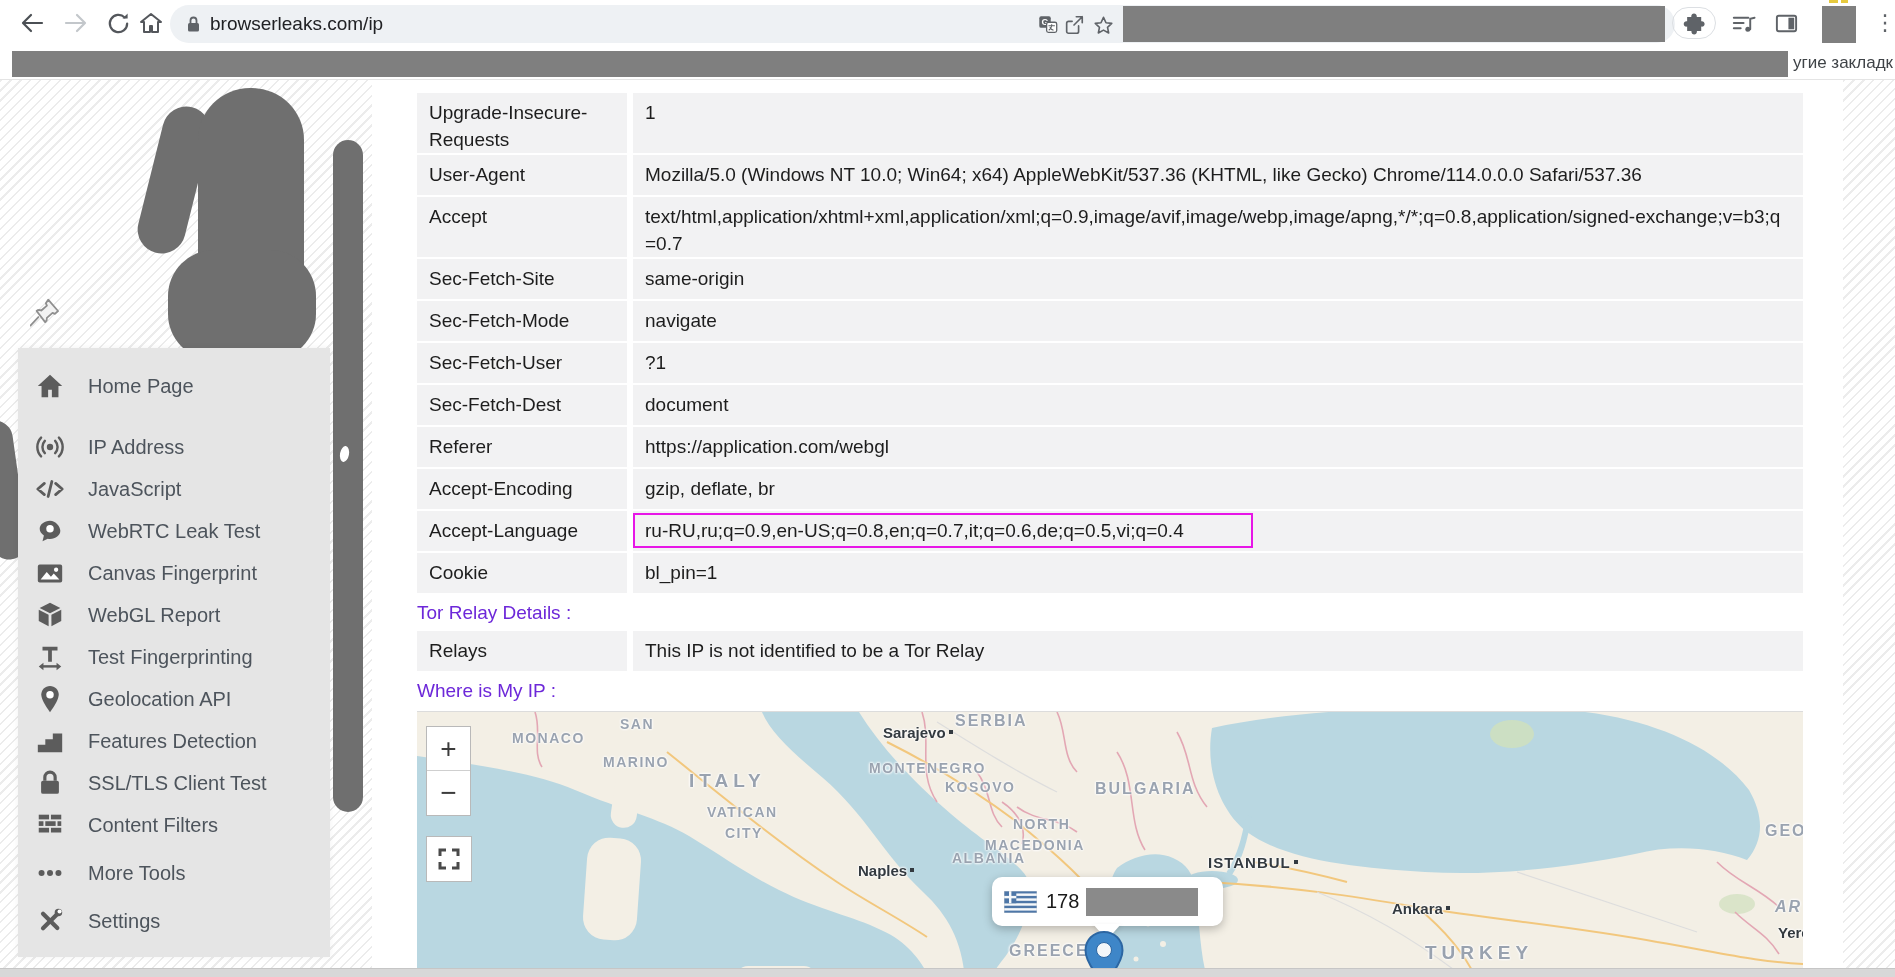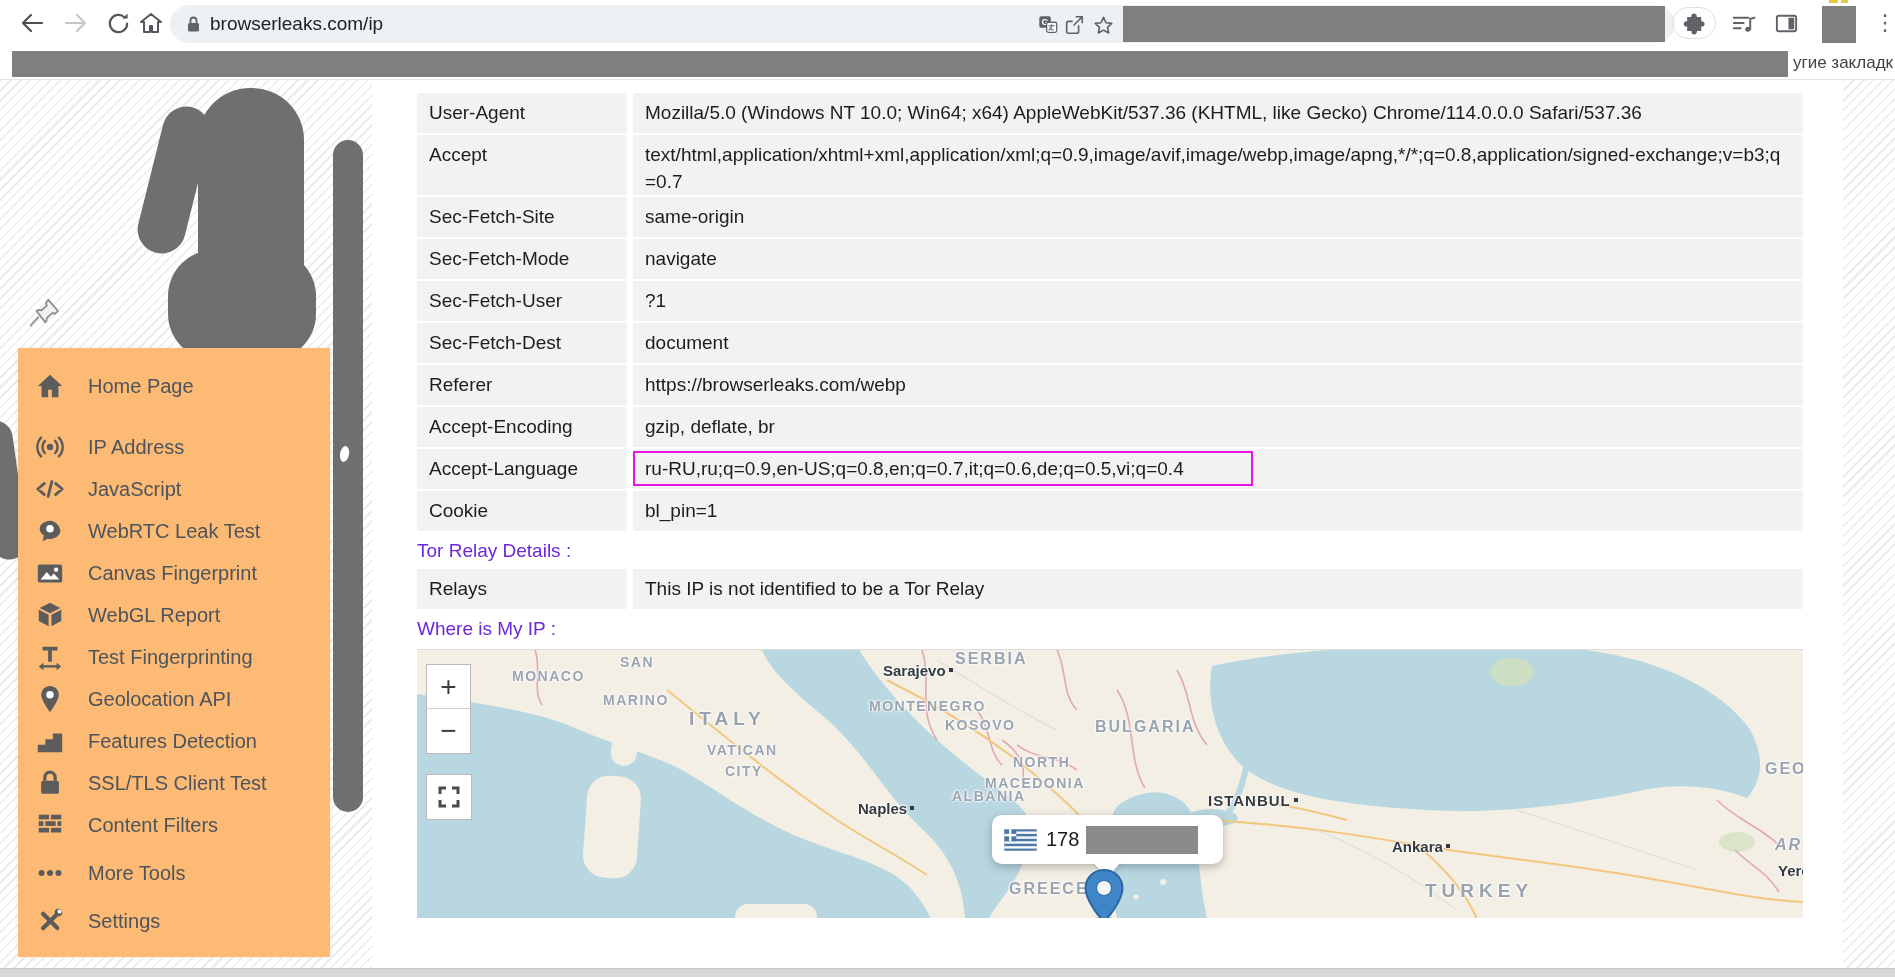--- a/index.html
+++ b/index.html
@@ -34,21 +34,21 @@
   
   .hatch {
     background-image:repeating-linear-gradient(135deg, rgba(0,0,0,0.075) 0px, rgba(0,0,0,0.075) 1.6px, transparent 1.6px, transparent 7px);
     background-color:#fff;
   }
   #hatch-left  { left:0; top:80px; width:372px; height:897px; }
   #hatch-right { left:1843px; top:80px; width:52px; height:897px; }
   .statue { background:#6f6f6f; }
 
   
-  #side-panel { left:18px; top:348px; width:312px; height:609px; background:#fdba74; box-shadow:0 0 6px rgba(0,0,0,0.06); }
+  #side-panel { left:18px; top:348px; width:312px; height:609px; background:#e5e5e5; box-shadow:0 0 6px rgba(0,0,0,0.06); }
   .side-item { height:42px; display:flex; align-items:center; padding-left:16px; cursor:pointer; }
   .side-item .icn { width:32px; height:32px; margin-right:22px; display:flex; align-items:center; justify-content:center; color:#5c5c5c; }
   .side-item .lbl { font-size:20px; color:#4d545c; white-space:nowrap; }
   .gap-lg { margin-top:18px; }
   .gap-sm { margin-top:6px; }
   #item-home { margin-top:16px; height:44px; }
 
   
   #main { left:417px; top:93px; width:1386px; }
   .trow { display:flex; margin-bottom:2px; }
@@ -320,20 +320,24 @@
               <circle cx="26.2" cy="5.8" r="2.2" fill="#fff"></circle>
             </g>
           </svg>
         </span>
       <span class="lbl">Settings</span>
     </div>
   </div>
 
   <div id="main" class="abs">
 
+    <div class="trow h60">
+      <div class="k">Upgrade-Insecure-Requests</div>
+      <div class="v">1</div>
+    </div>
     <div class="trow h40">
       <div class="k">User-Agent</div>
       <div class="v">Mozilla/5.0 (Windows NT 10.0; Win64; x64) AppleWebKit/537.36 (KHTML, like Gecko) Chrome/114.0.0.0 Safari/537.36</div>
     </div>
     <div class="trow h60">
       <div class="k">Accept</div>
       <div class="v">text/html,application/xhtml+xml,application/xml;q=0.9,image/avif,image/webp,image/apng,*/*;q=0.8,application/signed-exchange;v=b3;q=0.7</div>
     </div>
     <div class="trow h40">
       <div class="k">Sec-Fetch-Site</div>
@@ -346,21 +350,21 @@
     <div class="trow h40">
       <div class="k">Sec-Fetch-User</div>
       <div class="v">?1</div>
     </div>
     <div class="trow h40">
       <div class="k">Sec-Fetch-Dest</div>
       <div class="v">document</div>
     </div>
     <div class="trow h40">
       <div class="k">Referer</div>
-      <div class="v">https://browserleaks.com/webp</div>
+      <div class="v">https://application.com/webgl</div>
     </div>
     <div class="trow h40">
       <div class="k">Accept-Encoding</div>
       <div class="v">gzip, deflate, br</div>
     </div>
     <div class="trow h40">
       <div class="k">Accept-Language</div>
       <div class="v">
         <span>ru-RU,ru;q=0.9,en-US;q=0.8,en;q=0.7,it;q=0.6,de;q=0.5,vi;q=0.4</span>
         <span class="hl-box"></span>

